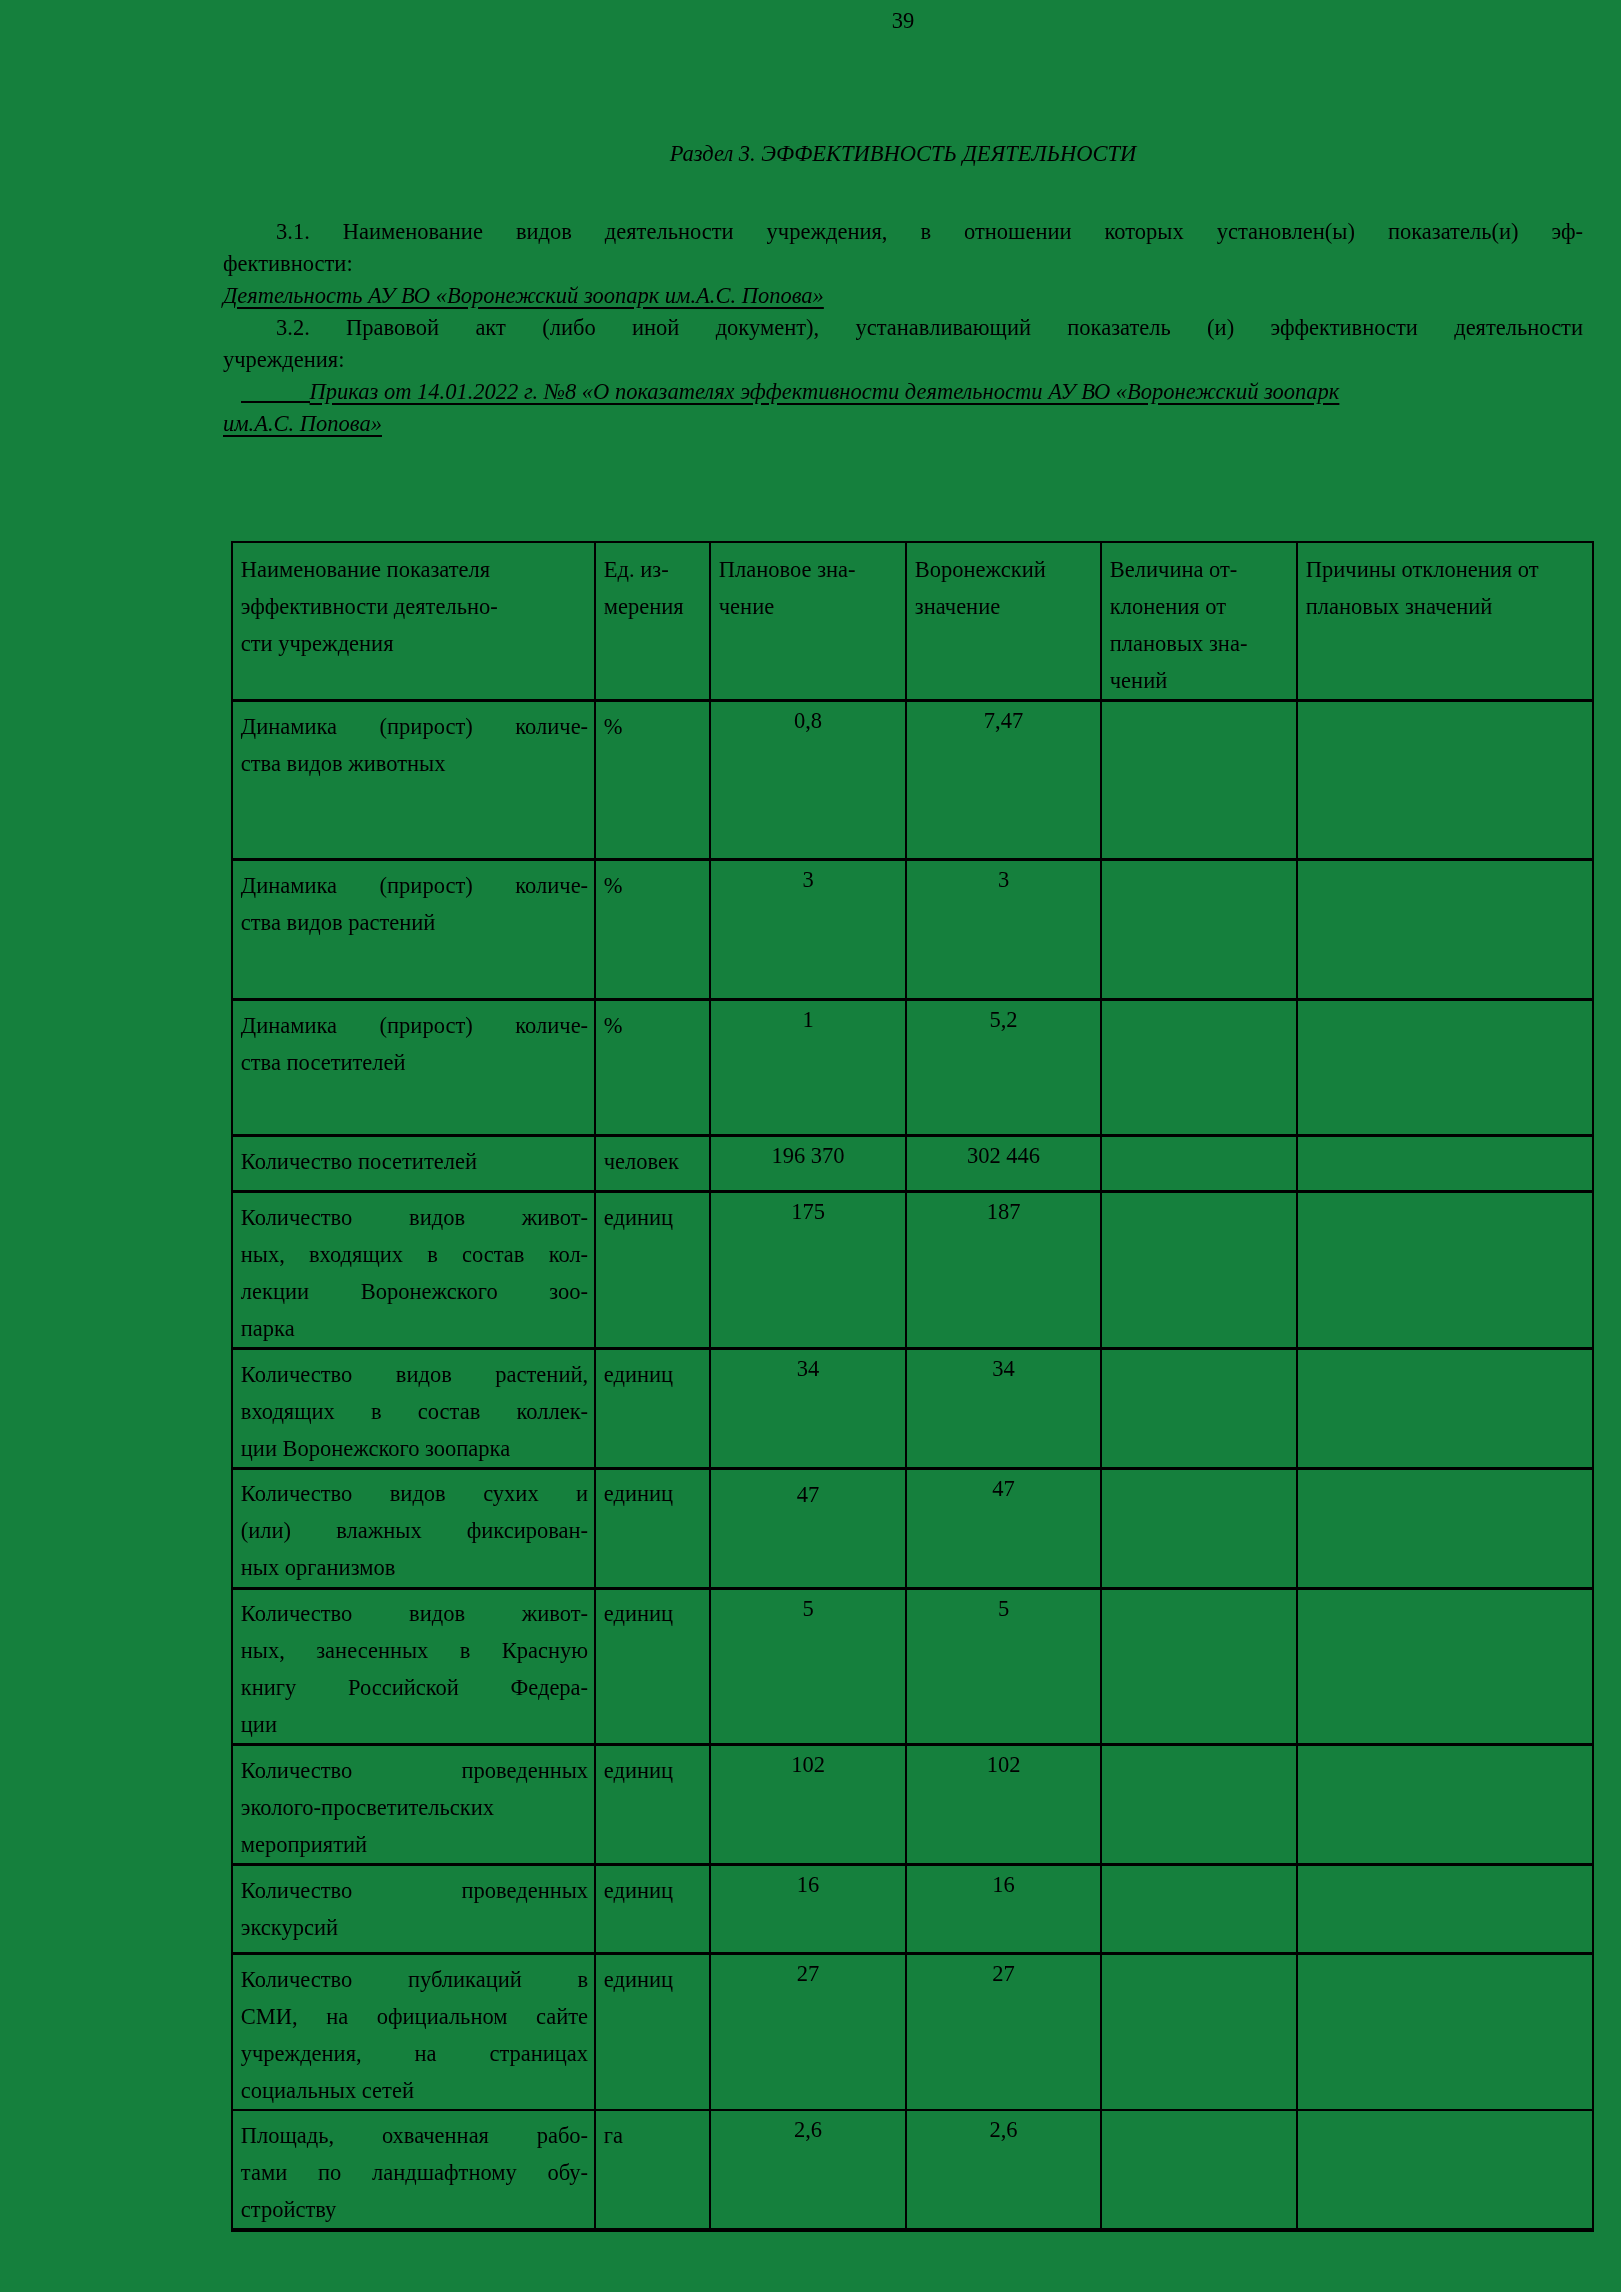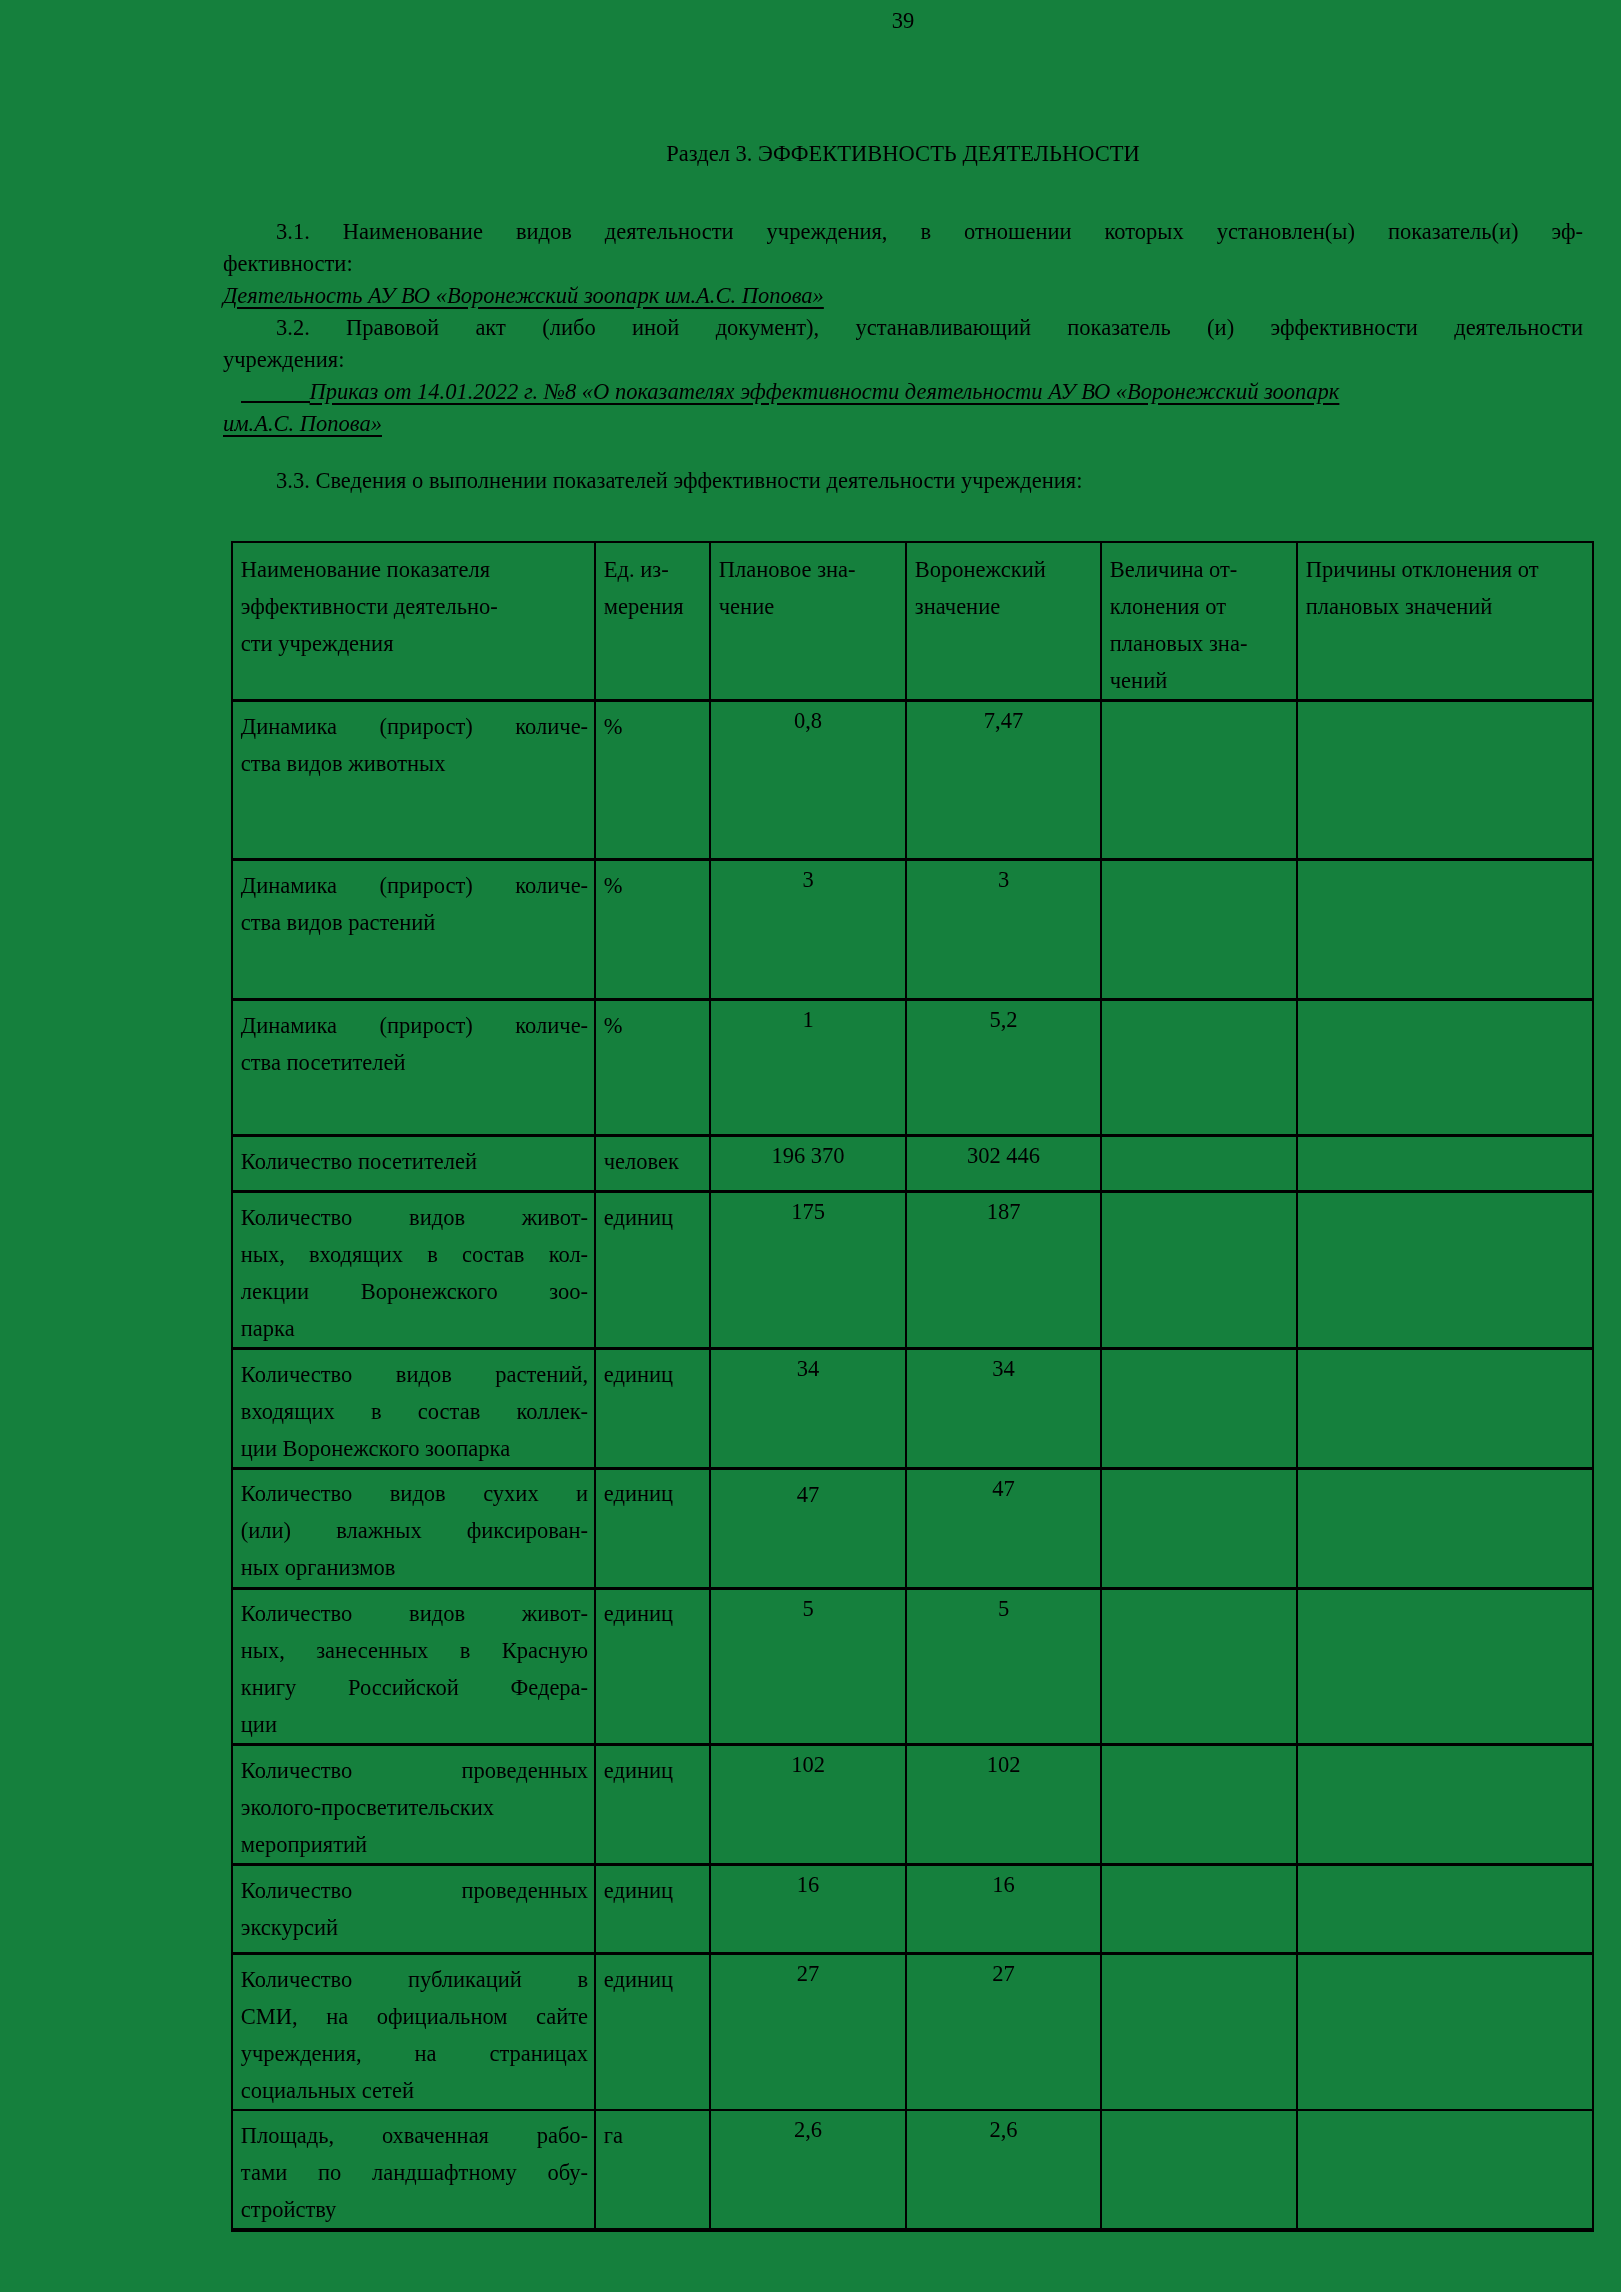--- a/index.html
+++ b/index.html
@@ -8,21 +8,21 @@
     width: 1621px;
     height: 2293px;
     background: #15803d;
     color: #000;
     font-family: "Liberation Serif", "DejaVu Serif", serif;
     font-size: 22.5px;
     overflow: hidden;
   }
   .content { position: absolute; left: 223px; top: 0; width: 1360px; }
   .pageno { position: absolute; top: 7.8px; left: 0; width: 100%; text-align: center; }
-  .doc-title { position: absolute; top: 141px; left: 0; width: 100%; text-align: center; }
+  .doc-title { position: absolute; top: 141px; left: 0; width: 100%; text-align: center; font-style: italic; }
   .paras { position: absolute; top: 216px; left: 0; width: 100%; line-height: 32px; }
   .line { min-height: 32px; }
   .just { text-align: justify; text-align-last: justify; }
   .ind { text-indent: 53px; }
   .u { text-decoration: underline; text-underline-offset: 3.9px; font-style: italic; }
   .tab-u {
     display: inline-block; width: 69px; height: 1px;
     border-bottom: 2px solid #000; position: relative; top: 3.9px;
   }
   .order-line { margin-left: 17.6px; }
@@ -80,21 +80,20 @@
     <div class="doc-title">Раздел 3. ЭФФЕКТИВНОСТЬ ДЕЯТЕЛЬНОСТИ</div>
 
     <div class="paras">
       <div class="line just ind">3.1. Наименование видов деятельности учреждения, в отношении которых установлен(ы) показатель(и) эф-</div>
       <div class="line">фективности:</div>
       <div class="line"><span class="u">Деятельность АУ ВО «Воронежский зоопарк им.А.С. Попова»</span></div>
       <div class="line just ind">3.2. Правовой акт (либо иной документ), устанавливающий показатель (и) эффективности деятельности</div>
       <div class="line">учреждения:</div>
       <div class="line order-line"><span class="tab-u"></span><span class="u">Приказ от 14.01.2022 г. №8 «О показателях эффективности деятельности АУ ВО «Воронежский зоопарк</span></div>
       <div class="line"><span class="u">им.А.С. Попова»</span></div>
-      <div class="line ind p33">3.3. Сведения о выполнении показателей эффективности деятельности учреждения:</div>
     </div>
 
     <table class="perf">
       <colgroup>
         <col style="width:363px">
           <col style="width:115px">
           <col style="width:196px">
         <col style="width:195px">
           <col style="width:196px">
           <col style="width:296px">

